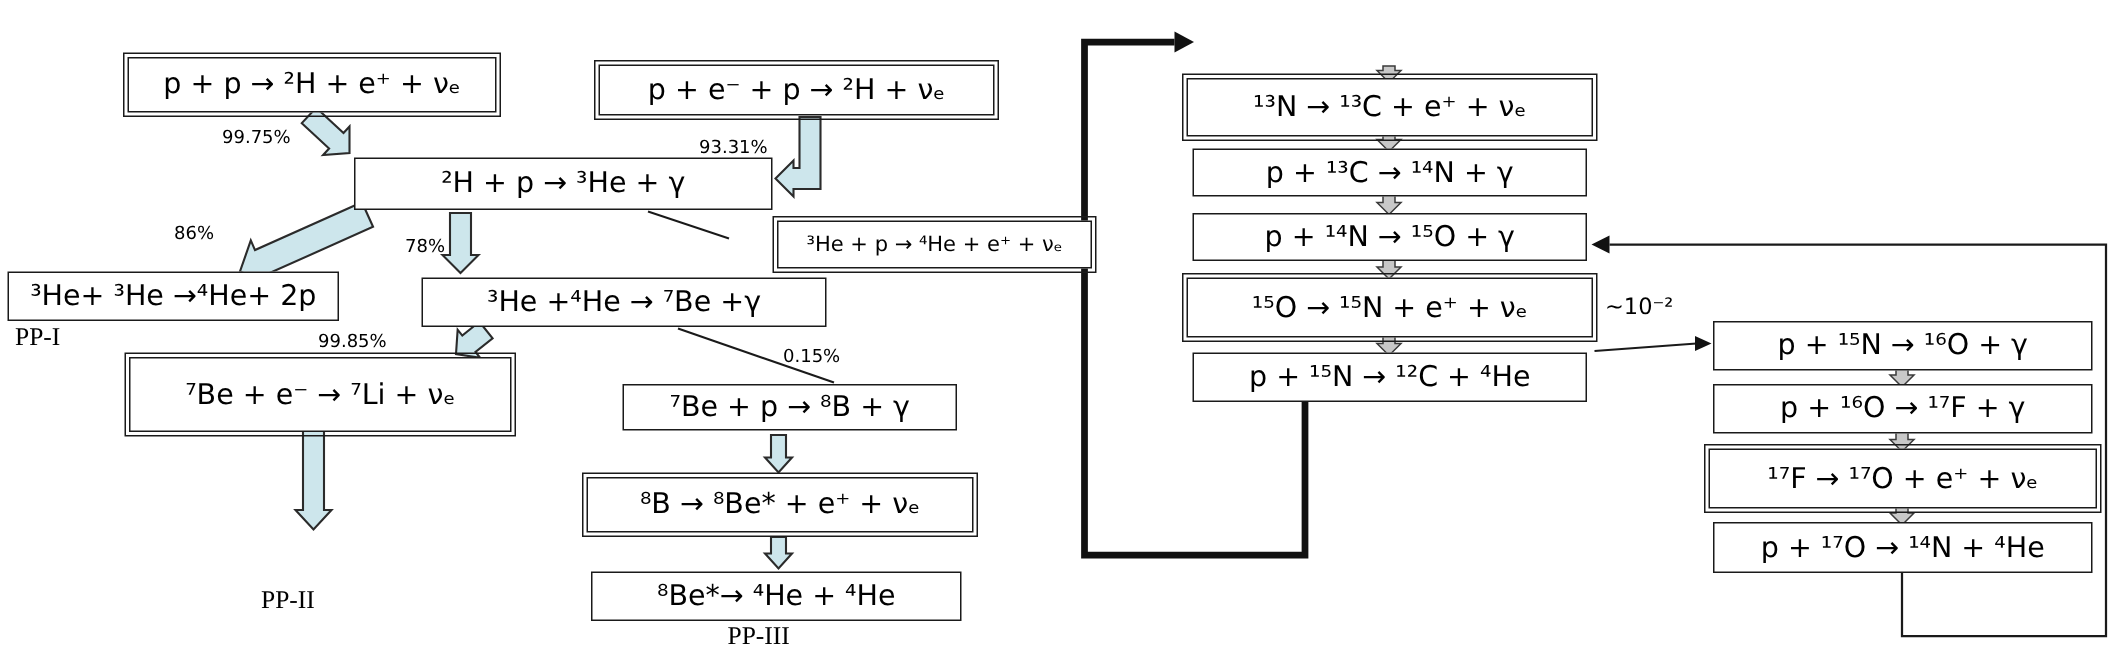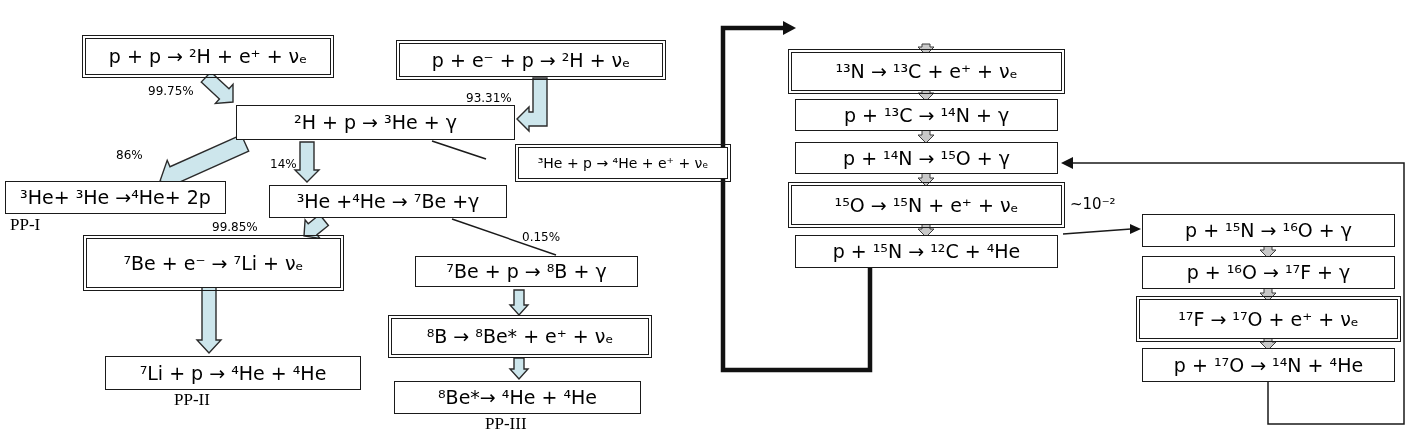--- a/index.html
+++ b/index.html
@@ -83,31 +83,30 @@
 
     <line class="loop-thin" x1="1063" y1="234" x2="1131" y2="229"></line>
     <polygon class="head" points="1130,224 1130,234 1141,229"></polygon>
   </svg>
 
   <div class="box double" style="left:85px;top:38px;width:246px;height:37px">p + p → ²H + e⁺ + νₑ</div>
   <div class="box double" style="left:399px;top:43px;width:264px;height:34px">p + e⁻ + p → ²H + νₑ</div>
   <div class="box" style="left:236px;top:105px;width:279px;height:35px">²H + p → ³He + γ</div>
   <div class="box double small" style="left:486px;top:147px;width:210px;height:32px">³He + p → ⁴He + e⁺ + νₑ</div>
   <div class="box" style="left:5px;top:181px;width:221px;height:33px">³He+ ³He →⁴He+ 2p</div>
-  <div class="box" style="left:269px;top:185px;width:238px;height:33px">³He +⁴He → ⁷Be +γ</div>
+  <div class="box" style="left:281px;top:185px;width:270px;height:33px">³He +⁴He → ⁷Be +γ</div>
   <div class="box double" style="left:86px;top:238px;width:255px;height:50px">⁷Be + e⁻ → ⁷Li + νₑ</div>
   <div class="box" style="left:415px;top:256px;width:223px;height:31px">⁷Be + p → ⁸B + γ</div>
-  <div class="box" style="left:105px;top:356px;width:256px;height:34px">⁷Li + p → ⁴He + ⁴He</div>
   <div class="box double" style="left:391px;top:318px;width:258px;height:37px">⁸B → ⁸Be* + e⁺ + νₑ</div>
   <div class="box" style="left:394px;top:381px;width:247px;height:33px">⁸Be*→ ⁴He + ⁴He</div>
 
   <div class="lbl" style="left:148px;top:85px">99.75%</div>
   <div class="lbl" style="left:466px;top:92px">93.31%</div>
   <div class="lbl" style="left:116px;top:149px">86%</div>
-  <div class="lbl" style="left:270px;top:158px">14%</div>
+  <div class="lbl" style="left:270px;top:158px">78%</div>
   <div class="lbl" style="left:212px;top:221px">99.85%</div>
   <div class="lbl" style="left:522px;top:231px">0.15%</div>
 
   <div class="chain-lbl" style="left:10px;top:216px">PP-I</div>
   <div class="chain-lbl" style="left:174px;top:391px">PP-II</div>
   <div class="chain-lbl" style="left:485px;top:415px">PP-III</div>
 
   <div class="box double" style="left:791px;top:52px;width:271px;height:39px">¹³N → ¹³C + e⁺ + νₑ</div>
   <div class="box" style="left:795px;top:99px;width:263px;height:32px">p + ¹³C → ¹⁴N + γ</div>
   <div class="box" style="left:795px;top:142px;width:263px;height:32px">p + ¹⁴N → ¹⁵O + γ</div>

